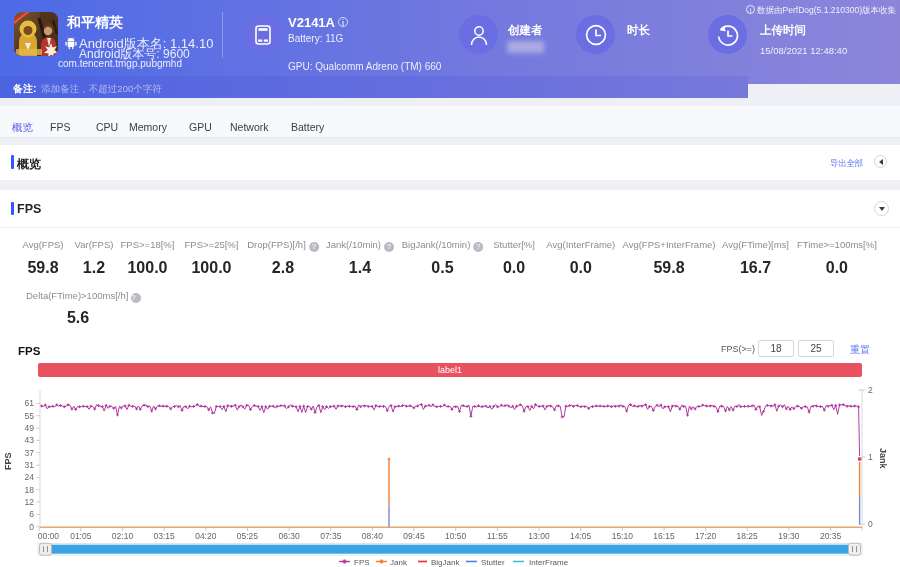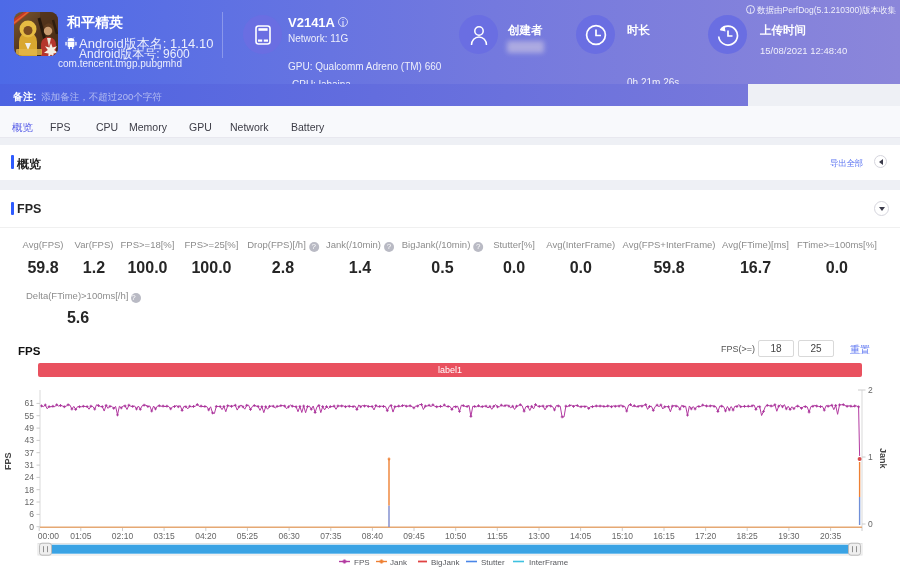--- a/index.html
+++ b/index.html
@@ -1,21 +1,21 @@
 <!DOCTYPE html>
 <html><head><meta charset="utf-8">
 <style>
 *{margin:0;padding:0;box-sizing:border-box;}
 html,body{width:900px;height:567px;overflow:hidden;background:#eef0f5;
   font-family:"Liberation Sans",sans-serif;position:relative;}
 .abs{position:absolute;}
 
 #hdr{position:absolute;left:0;top:0;width:900px;height:84px;
   background:linear-gradient(90deg,#4d6ae7 0%,#7479de 55%,#8b86da 100%);}
-#note{position:absolute;left:0;top:84px;width:748px;height:22px;
+#note{position:absolute;left:0;top:76px;width:748px;height:22px;
   background:linear-gradient(90deg,#4c63e2,#636dde 50%,#7778db 100%);color:#fff;font-size:10px;line-height:25px;}
 #note b{margin-left:13px;font-weight:bold;}
 #note span{color:rgba(255,255,255,0.55);margin-left:5px;font-size:9.5px;}
 #tabs{position:absolute;left:0;top:106px;width:900px;height:32px;background:#f8f9fc;
   border-bottom:1px solid #e8e8ef;font-size:10.5px;color:#3c3c46;}
 #tabs div{position:absolute;top:5px;line-height:32px;}
 .gicon{position:absolute;left:14px;top:12px;width:44px;height:44px;border-radius:8px;overflow:hidden;}
 .circ{position:absolute;width:39px;height:39px;border-radius:50%;background:#6a6ee2;}
 .wt{color:#fff;position:absolute;}
 .lt{color:rgba(255,255,255,0.88);position:absolute;font-size:10px;}
@@ -91,21 +91,21 @@
  <div class="abs" style="left:222px;top:12px;width:1px;height:46px;background:rgba(255,255,255,0.28)"></div>
 
  <div class="circ" style="left:243px;top:15px;"></div>
  <svg class="abs" style="left:255px;top:25px" width="16" height="20" viewBox="0 0 16 20">
   <rect x="1" y="1" width="14" height="18" rx="2.5" fill="none" stroke="#fff" stroke-width="1.6"></rect>
   <rect x="3.4" y="3.2" width="9.2" height="2.6" fill="#fff"></rect>
   <rect x="3" y="14.5" width="4.2" height="2.2" fill="#fff"></rect>
   <rect x="8.8" y="14.5" width="4.2" height="2.2" fill="#fff"></rect>
  </svg>
  <div class="wt" style="left:288px;top:15px;font-size:13px;font-weight:bold;">V2141A <span style="font-weight:normal;font-size:9px;border:1px solid rgba(255,255,255,0.7);border-radius:50%;width:10px;height:10px;display:inline-block;text-align:center;line-height:10px;vertical-align:1px;">i</span></div>
- <div class="lt" style="left:288px;top:33px;">Network: 11G</div>
+ <div class="lt" style="left:288px;top:33px;">Battery: 11G</div>
  <div class="lt" style="left:292px;top:47px;margin-top:32px;">CPU: lahaina</div>
  <div class="lt" style="left:288px;top:61px;">GPU: Qualcomm Adreno (TM) 660</div>
 
  <div class="circ" style="left:459px;top:15px;"></div>
  <svg class="abs" style="left:468px;top:23px" width="22" height="24" viewBox="0 0 22 24">
   <circle cx="11" cy="8" r="4.2" fill="none" stroke="#fff" stroke-width="1.5"></circle>
   <path d="M3.5 22 a7.5 8 0 0 1 15 0" fill="none" stroke="#fff" stroke-width="1.5"></path>
  </svg>
  <div class="wt" style="left:508px;top:23px;font-size:11.5px;font-weight:bold;">创建者</div>
  <div class="blurname"></div>

